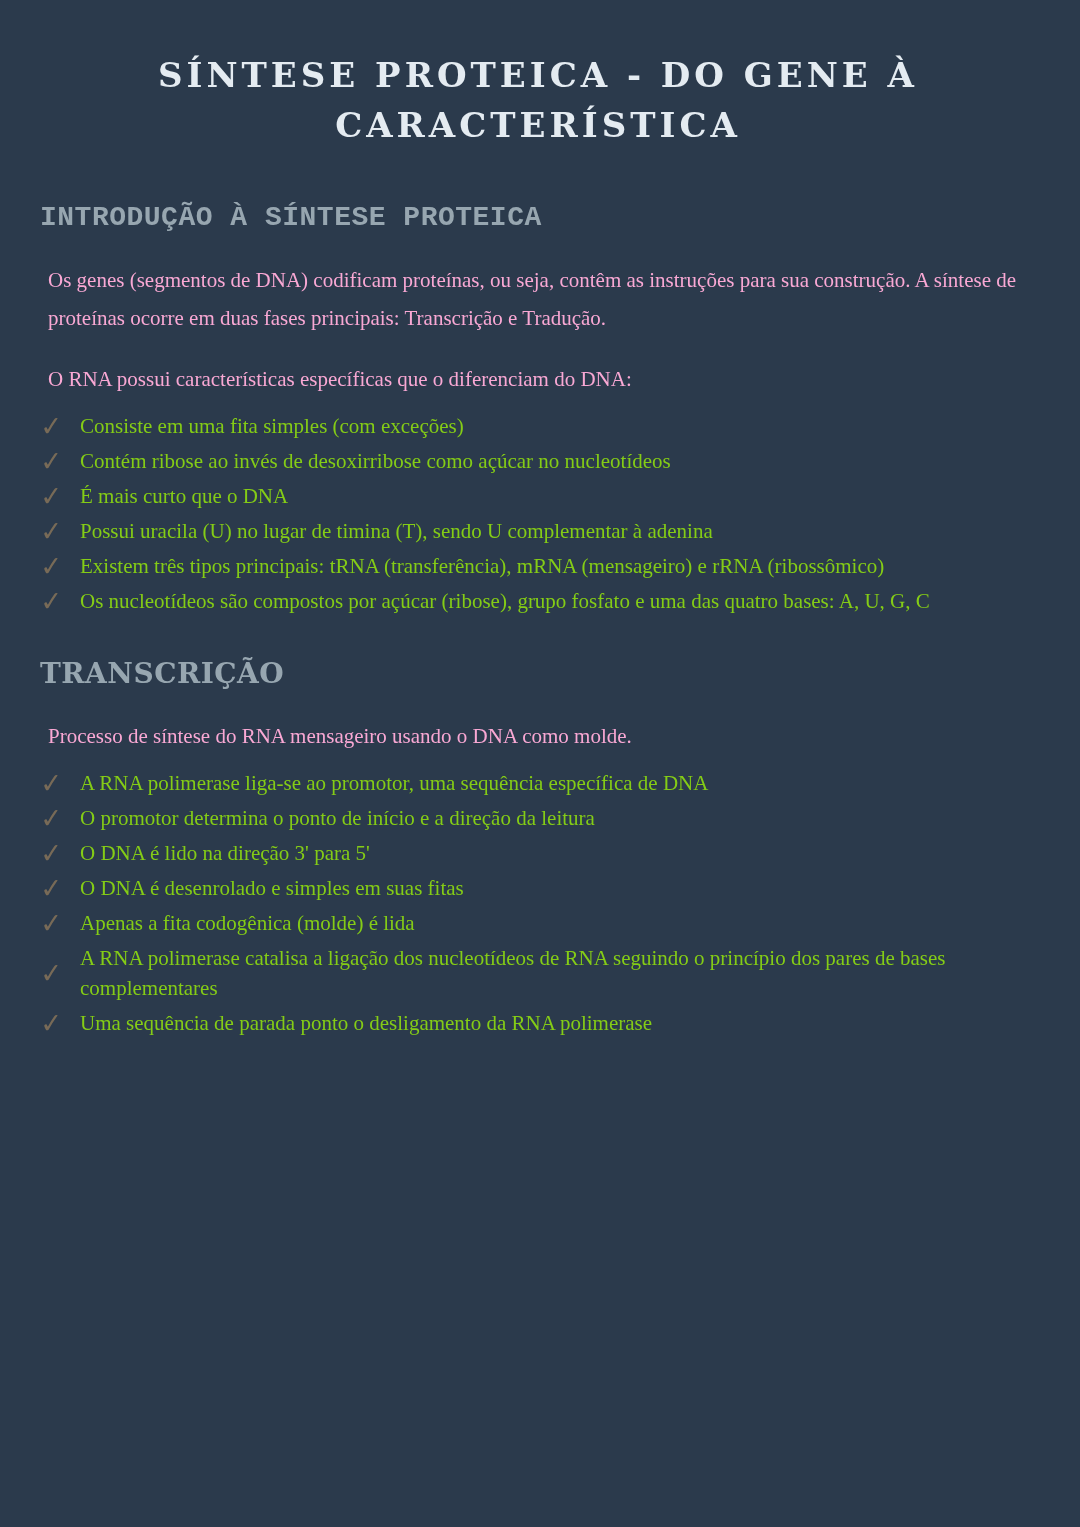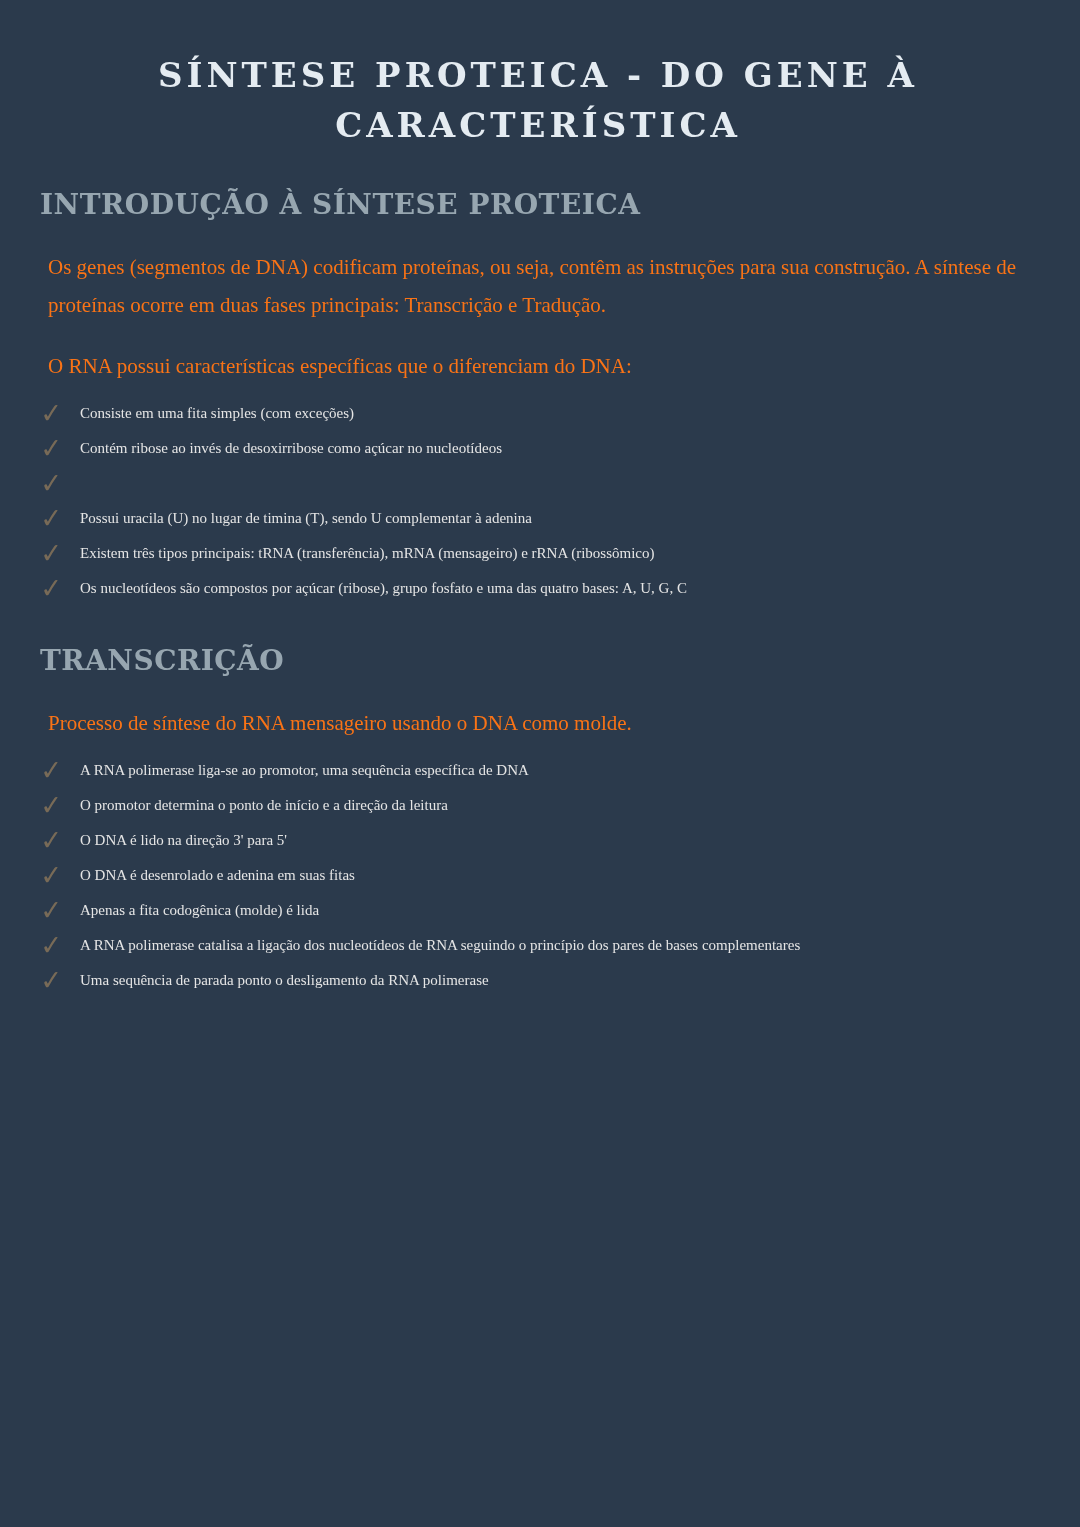--- a/index.html
+++ b/index.html
@@ -28,26 +28,26 @@
   .title-line { display: block; }
   h2.section-heading {
     margin: 38px 0 0 0;
     font-family: "DejaVu Serif", serif;
     font-weight: 700;
     font-size: 28px;
     line-height: 40px;
     letter-spacing: 0.5px;
     color: #97a6b0;
   }
-  section.first h2.section-heading { margin-top: 35px; }
+  section.first h2.section-heading { margin-top: 48px; font-family: Liberation Mono, monospace; }
   p.section-paragraph {
     margin: 23px 0 0 8px;
     font-size: 21px;
     line-height: 38px;
-    color: #f97316;
+    color: #f9a8d4;
   }
   ul.checklist {
     list-style: none;
     margin: 13px 0 0 0;
     padding: 0;
   }
   li.check-row {
     display: flex;
     align-items: center;
     margin: 0 0 5px 0;
@@ -56,24 +56,24 @@
     flex: 0 0 40px;
     width: 40px;
     font-family: "DejaVu Sans", sans-serif;
     font-size: 27px;
     line-height: 30px;
     color: #7f6f58;
     opacity: 0.92;
     transform: rotate(-4deg);
   }
   .check-text {
-    font-size: 15px;
+    font-size: 21px;
     line-height: 30px;
     padding-right: 34px;
-    color: #e5e5e5;
+    color: #84cc16;
   }
 </style>
 </head>
 <body>
 
 <div class="page">
 
   <h1 class="title">
     <span class="title-line">SÍNTESE PROTEICA - DO GENE À</span>
     <span class="title-line">CARACTERÍSTICA</span>
@@ -90,20 +90,21 @@
       <li class="check-row">
         <span class="check">✓</span>
         <span class="check-text">Consiste em uma fita simples (com exceções)</span>
       </li>
       <li class="check-row">
         <span class="check">✓</span>
         <span class="check-text">Contém ribose ao invés de desoxirribose como açúcar no nucleotídeos</span>
       </li>
       <li class="check-row">
         <span class="check">✓</span>
+        <span class="check-text">É mais curto que o DNA</span>
       </li>
       <li class="check-row">
         <span class="check">✓</span>
         <span class="check-text">Possui uracila (U) no lugar de timina (T), sendo U complementar à adenina</span>
       </li>
       <li class="check-row">
         <span class="check">✓</span>
         <span class="check-text">Existem três tipos principais: tRNA (transferência), mRNA (mensageiro) e rRNA (ribossômico)</span>
       </li>
       <li class="check-row">
@@ -124,21 +125,21 @@
       <li class="check-row">
         <span class="check">✓</span>
         <span class="check-text">O promotor determina o ponto de início e a direção da leitura</span>
       </li>
       <li class="check-row">
         <span class="check">✓</span>
         <span class="check-text">O DNA é lido na direção 3' para 5'</span>
       </li>
       <li class="check-row">
         <span class="check">✓</span>
-        <span class="check-text">O DNA é desenrolado e adenina em suas fitas</span>
+        <span class="check-text">O DNA é desenrolado e simples em suas fitas</span>
       </li>
       <li class="check-row">
         <span class="check">✓</span>
         <span class="check-text">Apenas a fita codogênica (molde) é lida</span>
       </li>
       <li class="check-row">
         <span class="check">✓</span>
         <span class="check-text">A RNA polimerase catalisa a ligação dos nucleotídeos de RNA seguindo o princípio dos pares de bases complementares</span>
       </li>
       <li class="check-row">

